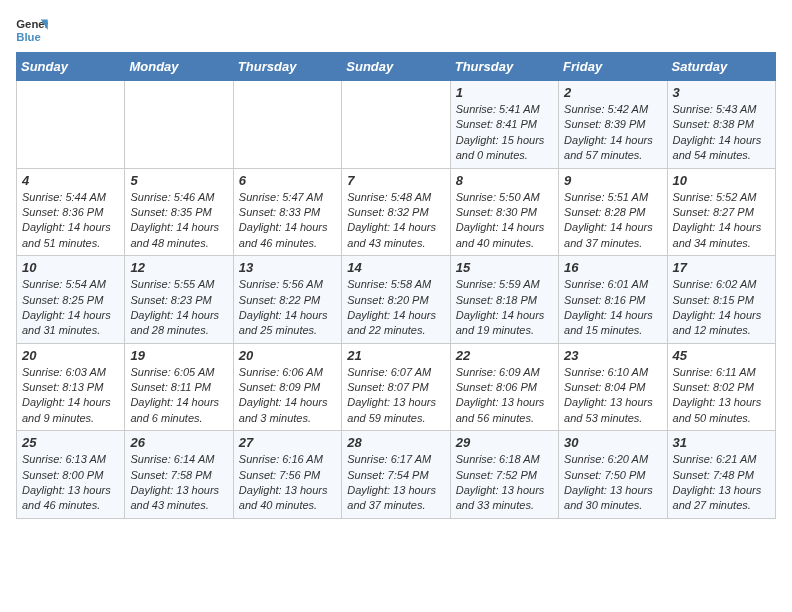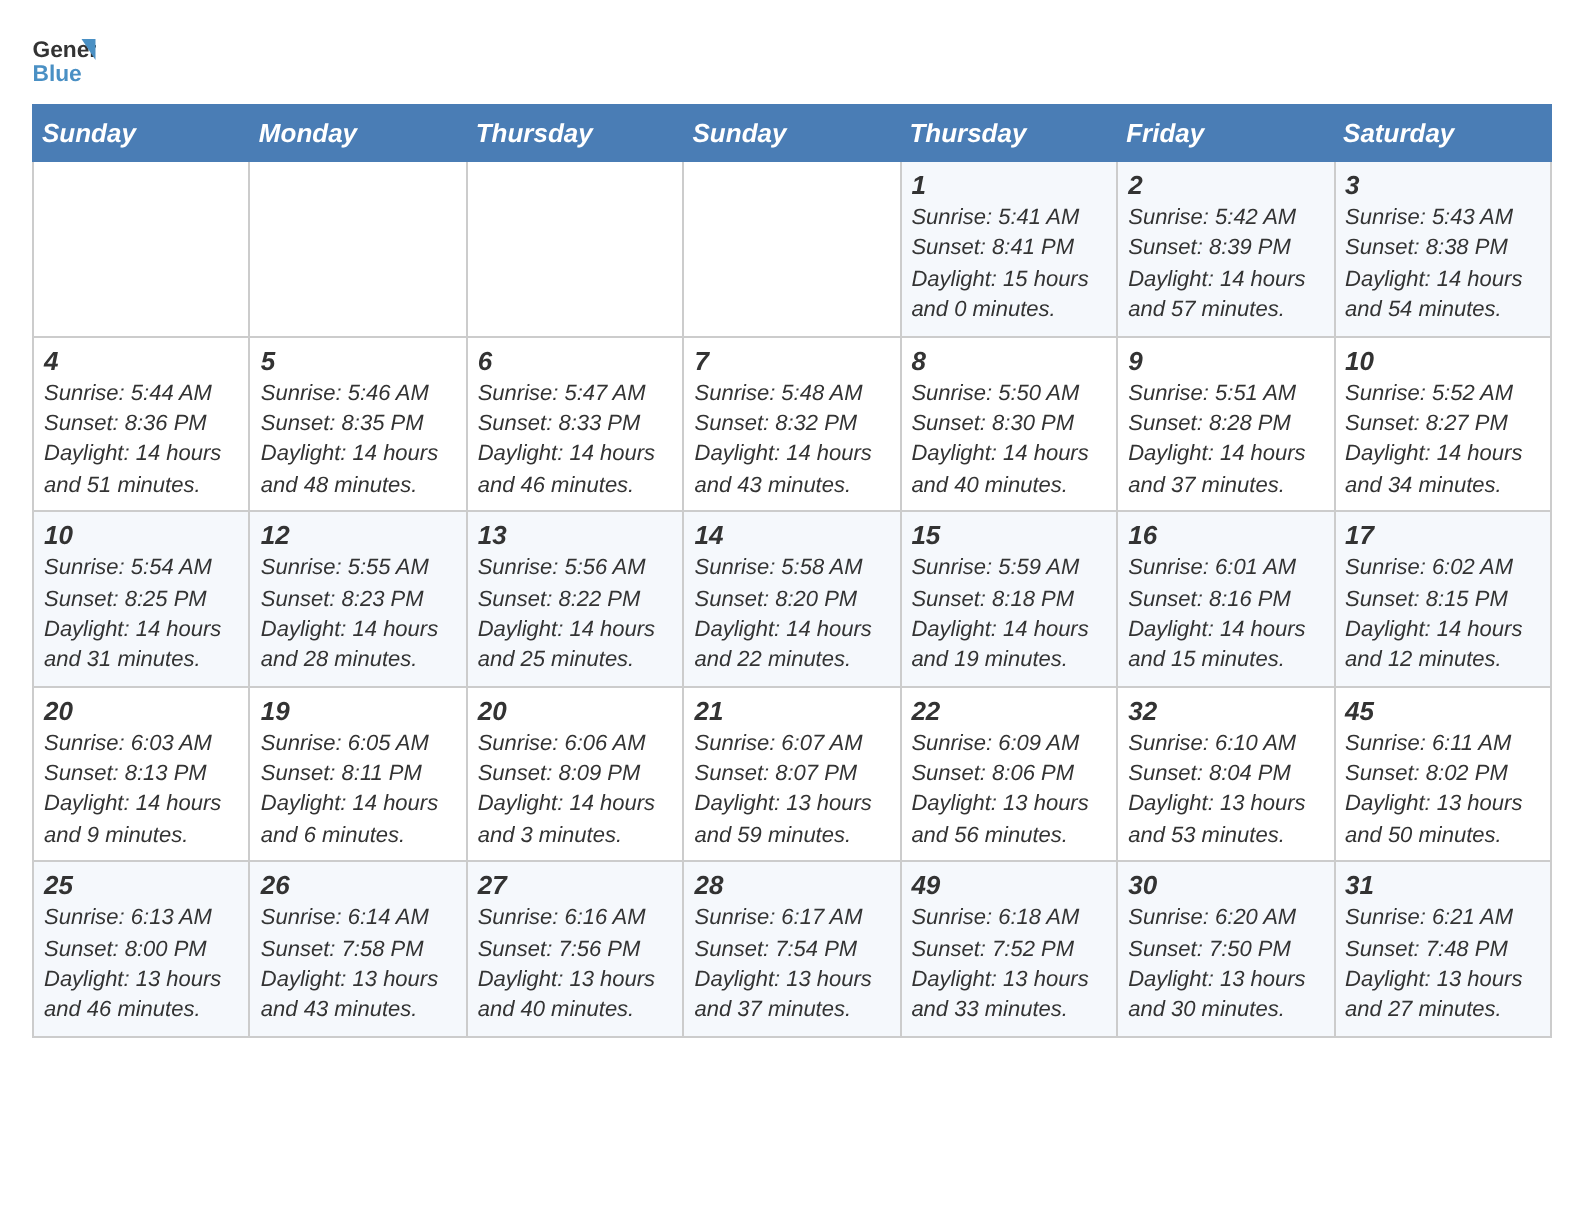--- a/index.html
+++ b/index.html
@@ -208,21 +208,21 @@
         </td>
         <td>
           <div class="day-number">21</div>
           <div class="day-info">Sunrise: 6:07 AM<br>Sunset: 8:07 PM<br>Daylight: 13 hours and 59 minutes.</div>
         </td>
         <td>
           <div class="day-number">22</div>
           <div class="day-info">Sunrise: 6:09 AM<br>Sunset: 8:06 PM<br>Daylight: 13 hours and 56 minutes.</div>
         </td>
         <td>
-          <div class="day-number">32</div>
+          <div class="day-number">23</div>
           <div class="day-info">Sunrise: 6:10 AM<br>Sunset: 8:04 PM<br>Daylight: 13 hours and 53 minutes.</div>
         </td>
         <td>
           <div class="day-number">45</div>
           <div class="day-info">Sunrise: 6:11 AM<br>Sunset: 8:02 PM<br>Daylight: 13 hours and 50 minutes.</div>
         </td>
       </tr>
       <tr>
         <td>
           <div class="day-number">25</div>
@@ -234,21 +234,21 @@
         </td>
         <td>
           <div class="day-number">27</div>
           <div class="day-info">Sunrise: 6:16 AM<br>Sunset: 7:56 PM<br>Daylight: 13 hours and 40 minutes.</div>
         </td>
         <td>
           <div class="day-number">28</div>
           <div class="day-info">Sunrise: 6:17 AM<br>Sunset: 7:54 PM<br>Daylight: 13 hours and 37 minutes.</div>
         </td>
         <td>
-          <div class="day-number">49</div>
+          <div class="day-number">29</div>
           <div class="day-info">Sunrise: 6:18 AM<br>Sunset: 7:52 PM<br>Daylight: 13 hours and 33 minutes.</div>
         </td>
         <td>
           <div class="day-number">30</div>
           <div class="day-info">Sunrise: 6:20 AM<br>Sunset: 7:50 PM<br>Daylight: 13 hours and 30 minutes.</div>
         </td>
         <td>
           <div class="day-number">31</div>
           <div class="day-info">Sunrise: 6:21 AM<br>Sunset: 7:48 PM<br>Daylight: 13 hours and 27 minutes.</div>
         </td>

